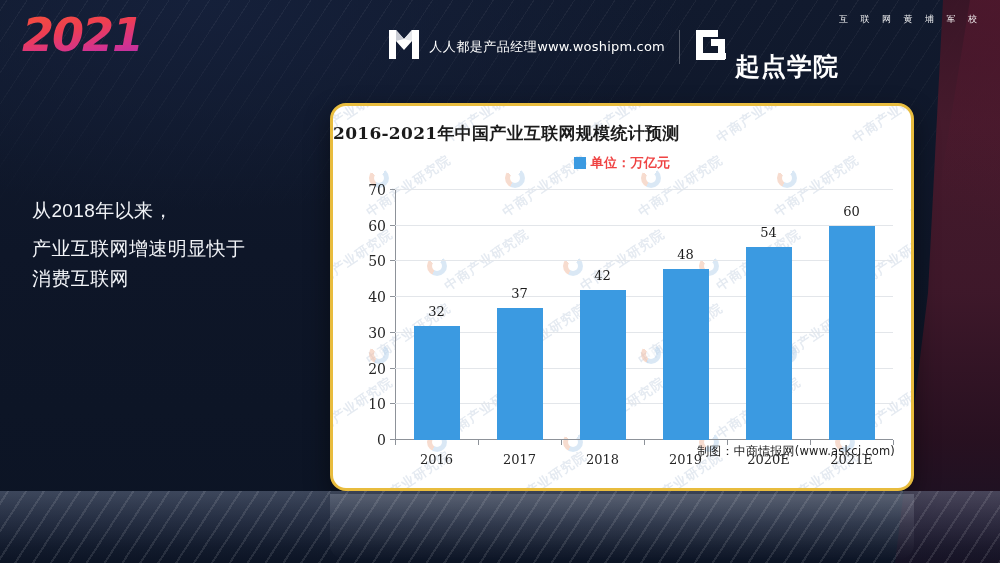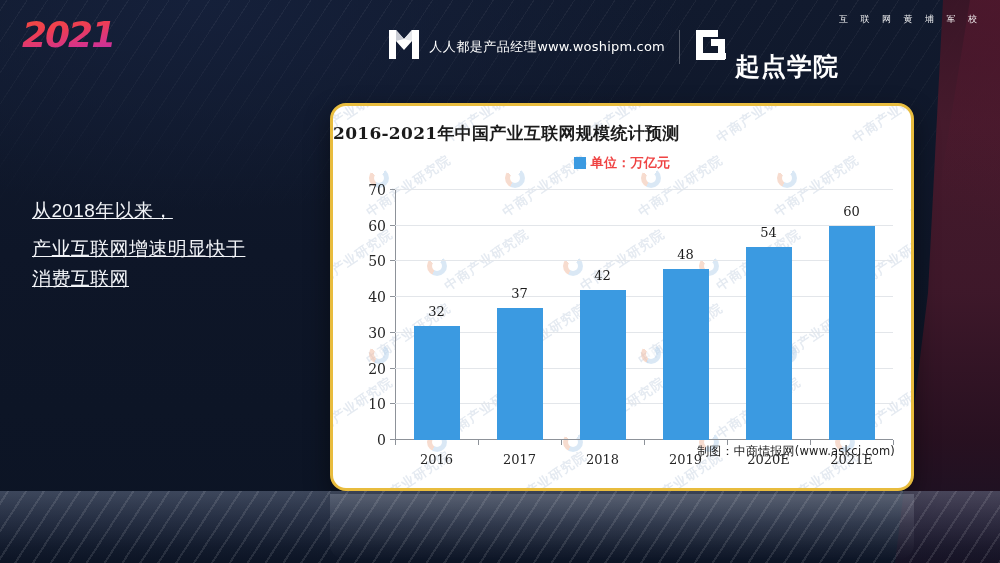--- a/index.html
+++ b/index.html
@@ -65,21 +65,21 @@
   
   #header{ position:absolute; left:0; top:0; width:1000px; height:72px; }
   #event-title{
     position:absolute; left:22px; top:12px;
     font-size:42px; font-weight:700; line-height:46px;
     letter-spacing:-1px; white-space:nowrap;
     display:flex; align-items:baseline;
   }
   #title-year{
     font-family:"DejaVu Sans","Liberation Sans",sans-serif;
-    font-size:36px; font-weight:700; font-style:italic;
+    font-size:46px; font-weight:700; font-style:italic;
     letter-spacing:-2px;
     background:linear-gradient(170deg,#f4513a 0%,#ee3e52 38%,#d5338c 72%,#b52fae 100%);
     -webkit-background-clip:text; background-clip:text;
     color:transparent; -webkit-text-fill-color:transparent;
   }
   #title-cn{
     color:#ffffff; font-size:42px; font-weight:700; letter-spacing:0px;
     margin-left:1px;
   }
 
@@ -94,21 +94,20 @@
     font-family:"DejaVu Sans","Liberation Sans",sans-serif;
   }
   #logo-divider{ width:1px; height:34px; background:rgba(255,255,255,.30); }
   .logo-big-cn{ color:#fff; font-size:25px; font-weight:700; line-height:27px; letter-spacing:1px; white-space:nowrap;margin-top:40px; }
   .logo-sub{ color:#fff; font-size:9px; line-height:12px; letter-spacing:5px; white-space:nowrap; opacity:.92; }
 
   
   #left-copy{
     position:absolute; left:32px; top:196px; width:276px;
     color:#f2f4f8;
-    text-decoration:underline;
   }
   #left-copy .line{ font-size:19px; line-height:30px; letter-spacing:.4px; white-space:nowrap; }
   #left-copy .line.l1{ margin-bottom:8px; }
 
   
   #chart-card{
     position:absolute; left:330px; top:103px; width:584px; height:388px;
     background:#ffffff;
     border:3px solid #e8bc3e;
     border-radius:16px;

